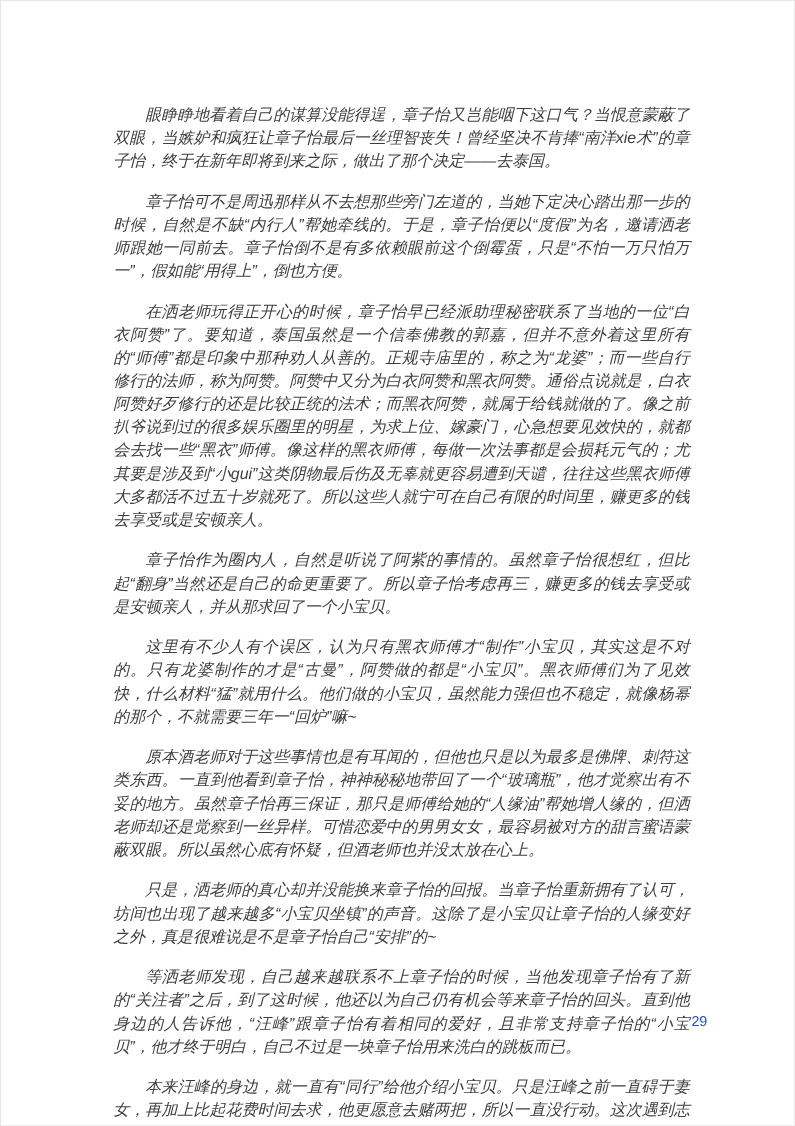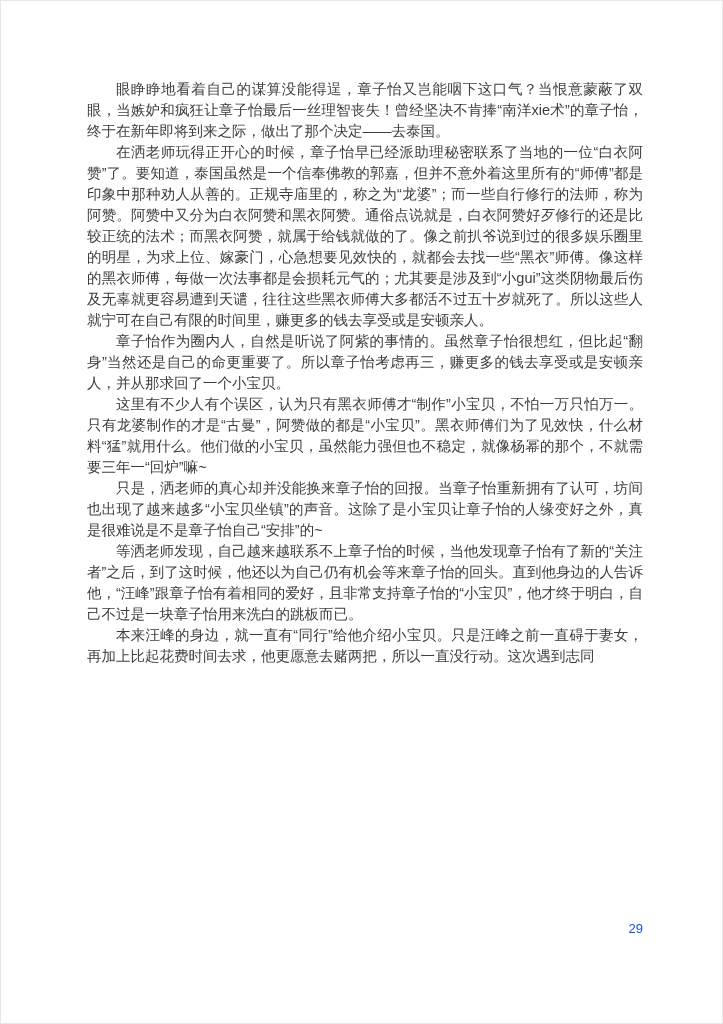--- a/index.html
+++ b/index.html
@@ -23,41 +23,44 @@
     top: 78px;
     width: 556px;
     color: #3d3d3d;
     font-size: 14.5px;
     line-height: 21px;
     text-align: justify;
     text-justify: inter-ideograph;
     word-break: break-all;
   }
   .text-block p {
-    margin: 0;
+    margin: 16px;
     padding: 0;
     text-indent: 2em;
+    font-style: italic;
   }
   .page-number {
     position: absolute;
     left: 86px;
     top: 920px;
     width: 556px;
     text-align: right;
     font-size: 13px;
     color: #1d4ed8;
   }
 </style>
 </head>
 <body>
 
 <div class="page">
   <div class="text-block">
     <p>眼睁睁地看着自己的谋算没能得逞，章子怡又岂能咽下这口气？当恨意蒙蔽了双眼，当嫉妒和疯狂让章子怡最后一丝理智丧失！曾经坚决不肯捧“南洋xie术”的章子怡，终于在新年即将到来之际，做出了那个决定——去泰国。</p>
+    <p>章子怡可不是周迅那样从不去想那些旁门左道的，当她下定决心踏出那一步的时候，自然是不缺“内行人”帮她牵线的。于是，章子怡便以“度假”为名，邀请洒老师跟她一同前去。章子怡倒不是有多依赖眼前这个倒霉蛋，只是“不怕一万只怕万一”，假如能“用得上”，倒也方便。</p>
     <p>在洒老师玩得正开心的时候，章子怡早已经派助理秘密联系了当地的一位“白衣阿赞”了。要知道，泰国虽然是一个信奉佛教的郭嘉，但并不意外着这里所有的“师傅”都是印象中那种劝人从善的。正规寺庙里的，称之为“龙婆”；而一些自行修行的法师，称为阿赞。阿赞中又分为白衣阿赞和黑衣阿赞。通俗点说就是，白衣阿赞好歹修行的还是比较正统的法术；而黑衣阿赞，就属于给钱就做的了。像之前扒爷说到过的很多娱乐圈里的明星，为求上位、嫁豪门，心急想要见效快的，就都会去找一些“黑衣”师傅。像这样的黑衣师傅，每做一次法事都是会损耗元气的；尤其要是涉及到“小gui”这类阴物最后伤及无辜就更容易遭到天谴，往往这些黑衣师傅大多都活不过五十岁就死了。所以这些人就宁可在自己有限的时间里，赚更多的钱去享受或是安顿亲人。</p>
     <p>章子怡作为圈内人，自然是听说了阿紫的事情的。虽然章子怡很想红，但比起“翻身”当然还是自己的命更重要了。所以章子怡考虑再三，赚更多的钱去享受或是安顿亲人，并从那求回了一个小宝贝。</p>
-    <p>这里有不少人有个误区，认为只有黑衣师傅才“制作”小宝贝，不怕一万只怕万一。只有龙婆制作的才是“古曼”，阿赞做的都是“小宝贝”。黑衣师傅们为了见效快，什么材料“猛”就用什么。他们做的小宝贝，虽然能力强但也不稳定，就像杨幂的那个，不就需要三年一“回炉”嘛~</p>
+    <p>这里有不少人有个误区，认为只有黑衣师傅才“制作”小宝贝，其实这是不对的。只有龙婆制作的才是“古曼”，阿赞做的都是“小宝贝”。黑衣师傅们为了见效快，什么材料“猛”就用什么。他们做的小宝贝，虽然能力强但也不稳定，就像杨幂的那个，不就需要三年一“回炉”嘛~</p>
+    <p>原本酒老师对于这些事情也是有耳闻的，但他也只是以为最多是佛牌、刺符这类东西。一直到他看到章子怡，神神秘秘地带回了一个“玻璃瓶”，他才觉察出有不妥的地方。虽然章子怡再三保证，那只是师傅给她的“人缘油”帮她增人缘的，但洒老师却还是觉察到一丝异样。可惜恋爱中的男男女女，最容易被对方的甜言蜜语蒙蔽双眼。所以虽然心底有怀疑，但酒老师也并没太放在心上。</p>
     <p>只是，洒老师的真心却并没能换来章子怡的回报。当章子怡重新拥有了认可，坊间也出现了越来越多“小宝贝坐镇”的声音。这除了是小宝贝让章子怡的人缘变好之外，真是很难说是不是章子怡自己“安排”的~</p>
     <p>等洒老师发现，自己越来越联系不上章子怡的时候，当他发现章子怡有了新的“关注者”之后，到了这时候，他还以为自己仍有机会等来章子怡的回头。直到他身边的人告诉他，“汪峰”跟章子怡有着相同的爱好，且非常支持章子怡的“小宝贝”，他才终于明白，自己不过是一块章子怡用来洗白的跳板而已。</p>
     <p>本来汪峰的身边，就一直有“同行”给他介绍小宝贝。只是汪峰之前一直碍于妻女，再加上比起花费时间去求，他更愿意去赌两把，所以一直没行动。这次遇到志同</p>
   </div>
   <div class="page-number">29</div>
 </div>
 
 </body></html>

